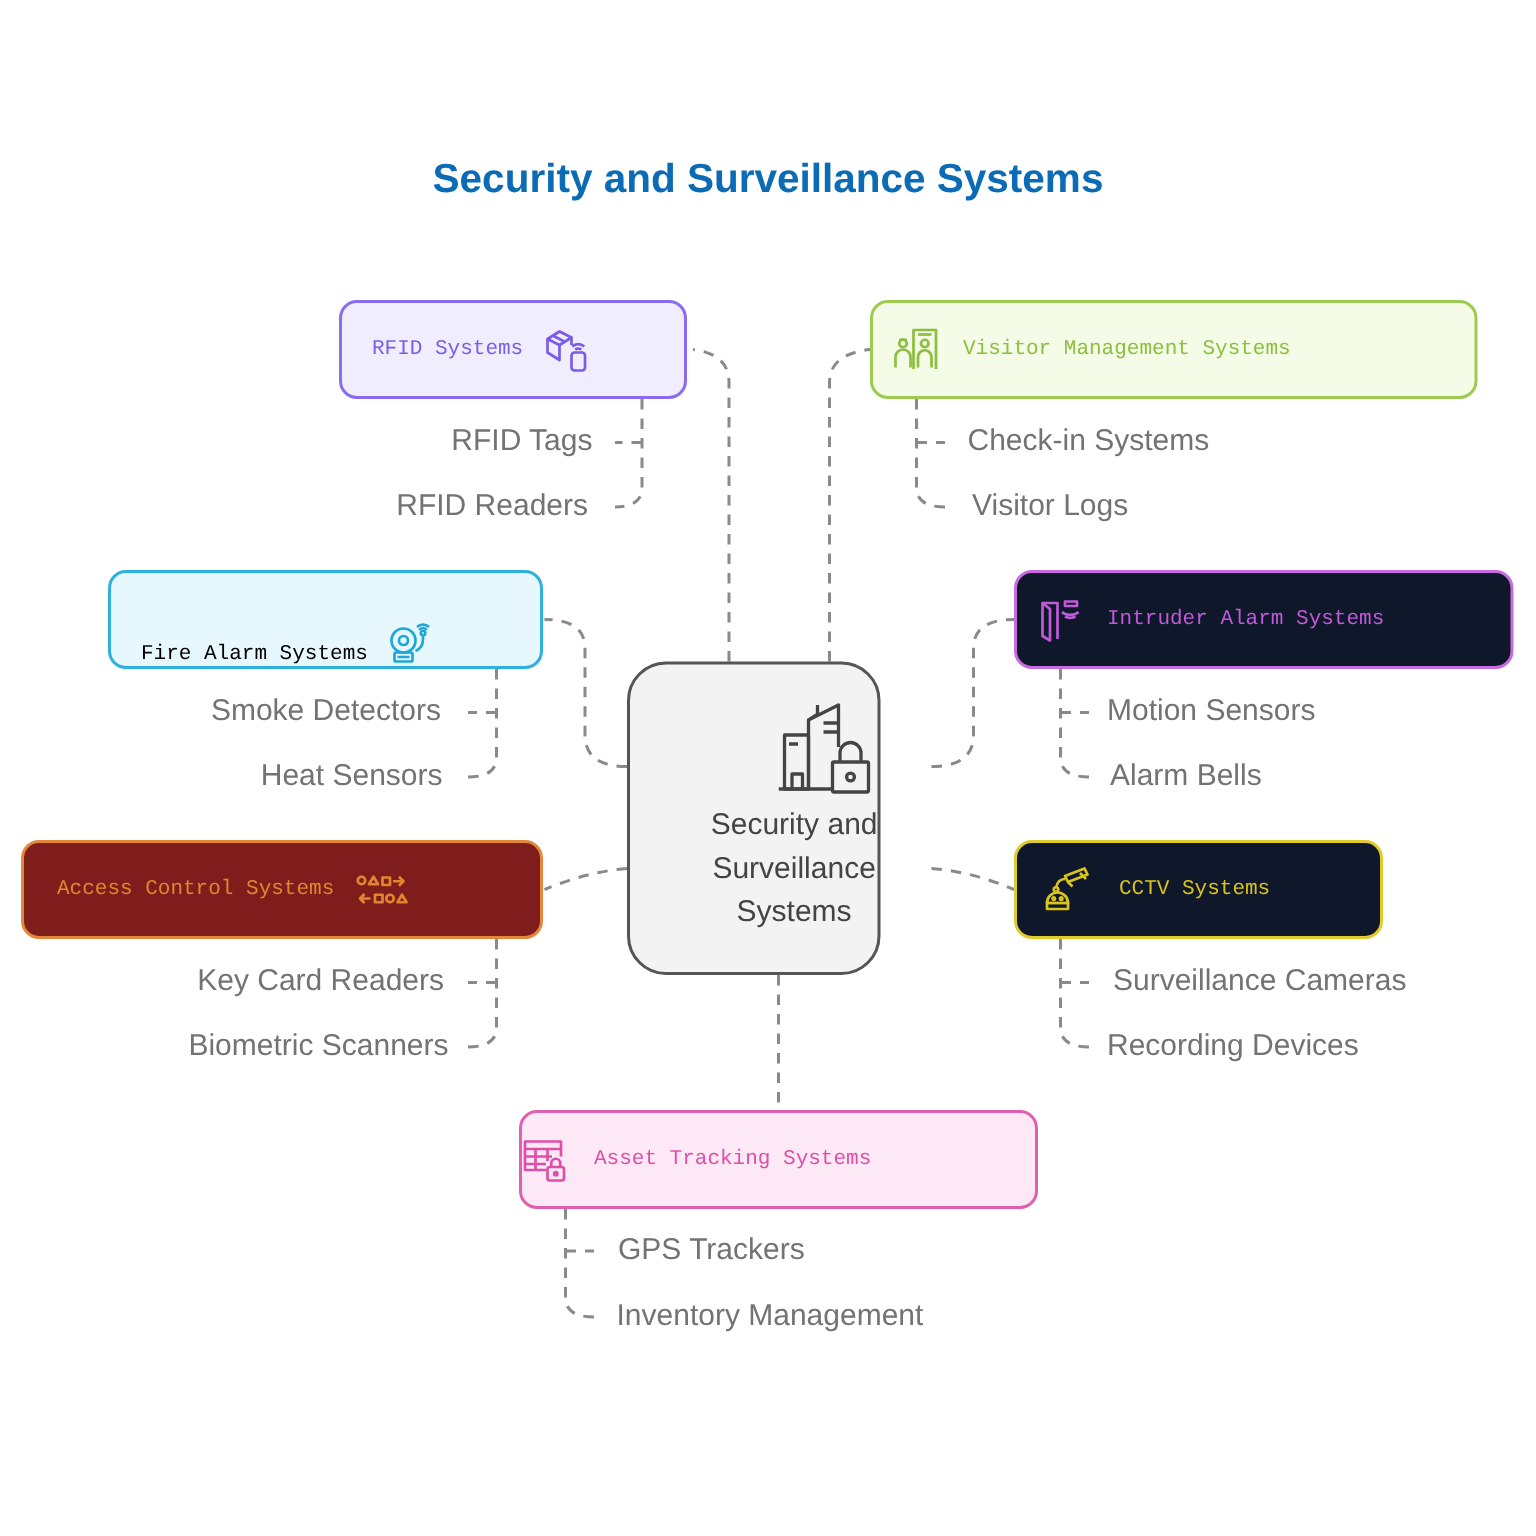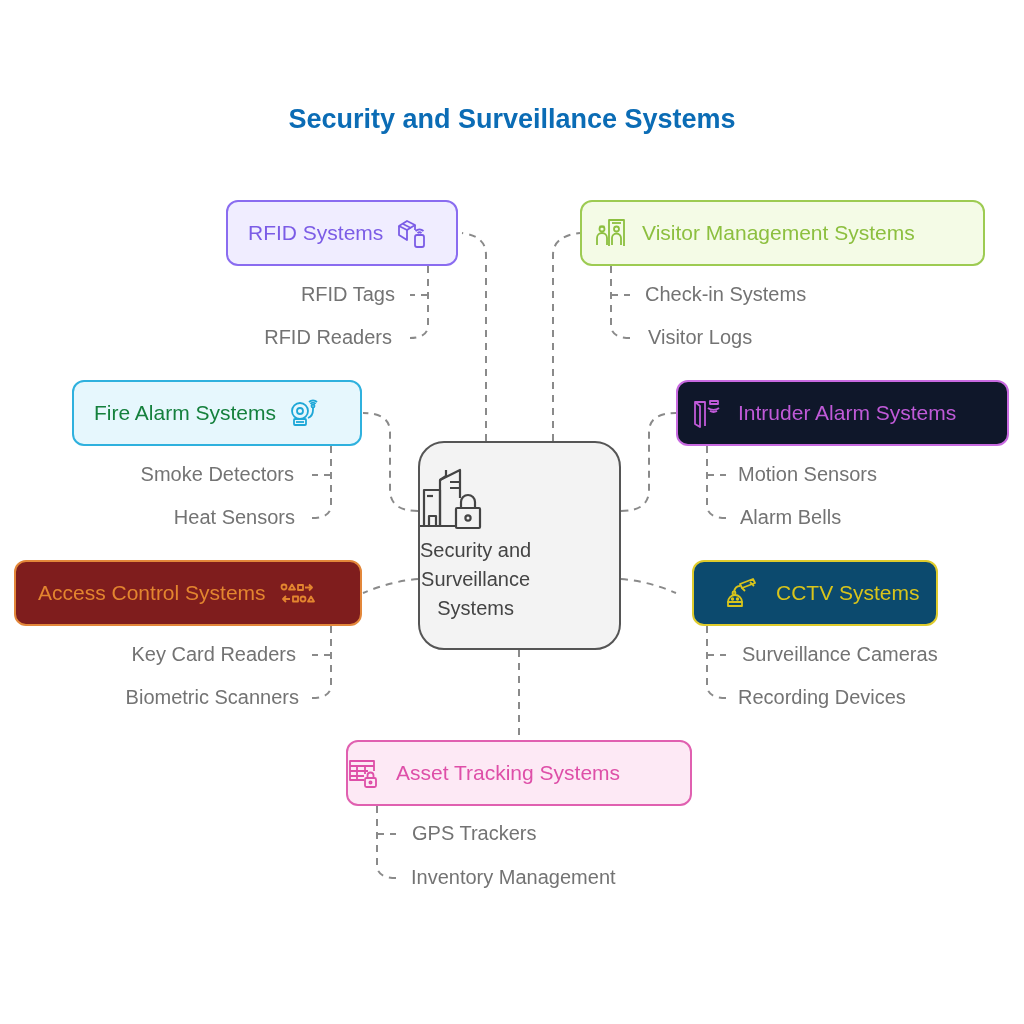--- a/index.html
+++ b/index.html
@@ -2,29 +2,29 @@
 <html><head>
 <meta charset="utf-8">
 <style>
   html, body { margin:0; padding:0; background:#ffffff; }
   body { width:1024px; height:1024px; position:relative; overflow:hidden;
          font-family:"Liberation Sans", sans-serif; }
   #title { position:absolute; left:0; width:1024px; top:104px; text-align:center;
            font-size:27px; font-weight:bold; color:#0b6cb5; }
   svg.lines { position:absolute; left:0; top:0; }
   .node { position:absolute; box-sizing:border-box; border:2px solid; border-radius:12px;
-          display:flex; align-items:center; font-size:21px; }
+          display:flex; align-items:center; font-size:14px;font-family:Liberation Mono, monospace; }
   .node .lbl { white-space:nowrap; }
   .node .ico { width:30px; height:30px; flex:none; }
   .node .ico svg { width:30px; height:30px; }
   .sub { position:absolute; font-size:20px; color:#737373; white-space:nowrap; }
   .sub.r { text-align:right; }
-  #center { position:absolute; left:418px; top:441px; width:203px; height:209px;
+  #center { position:absolute; left:418px; top:441px; width:169px; height:209px;
             box-sizing:border-box; border:2.5px solid #555; border-radius:26px; background:#f3f3f3;
-            display:flex; flex-direction:column; align-items:flex-start; justify-content:center; }
+            display:flex; flex-direction:column; align-items:flex-end; justify-content:center; }
   #center .cl { font-size:20px; color:#444; text-align:center; line-height:29px; margin-top:6px; }
 </style>
 </head>
 <body>
 
 <div id="title">Security and Surveillance Systems</div>
 
 <svg class="lines" width="1024" height="1024">
   <g fill="none" stroke="#8a8a8a" stroke-width="2" stroke-dasharray="7,6">
 
@@ -104,21 +104,21 @@
           <path d="M3.5,8.5 H8.5"></path>
           <path d="M1,27 V20 a5,5 0 0 1 10,0 V27"></path>
         </g>
       </svg>
   </span>
   <span class="lbl">Visitor Management Systems</span>
 </div>
 <div class="sub" style="left:645px;top:283px;">Check-in Systems</div>
 <div class="sub" style="left:648px;top:326px;">Visitor Logs</div>
 
-<div class="node" id="n-fire" style="left:72px;top:380px;width:290px;height:66px;padding-left:20px;color:#15803d;border-color:#2fb1de;background:#e6f7fd;">
+<div class="node" id="n-fire" style="left:72px;top:380px;width:290px;height:66px;padding-left:20px;color:#000000;border-color:#2fb1de;background:#e6f7fd;align-items:flex-end;">
   <span class="lbl">Fire Alarm Systems</span>
   <span class="ico" style="margin-left:12px;">
     <svg viewBox="0 0 30 30">
         <g fill="none" stroke="#1ea7d7" stroke-width="1.8" stroke-linejoin="round">
       <circle cx="12" cy="13" r="8"></circle>
           <circle cx="12" cy="13" r="3"></circle>
       <rect x="6" y="21" width="12" height="6" rx="1"></rect>
           <path d="M8,24 H16"></path>
       <path d="M20,20 Q25,18 25,12 V9"></path>
           <circle cx="25" cy="8" r="1.5"></circle>
@@ -159,21 +159,21 @@
           <rect x="13" y="18.5" width="5" height="5"></rect>
       <circle cx="23" cy="21" r="2.5"></circle>
           <path d="M28,23.5 L31,18.5 L34,23.5 Z"></path>
         </g>
       </svg>
   </span>
 </div>
 <div class="sub r" style="right:728px;top:643px;">Key Card Readers</div>
 <div class="sub r" style="right:725px;top:686px;">Biometric Scanners</div>
 
-<div class="node" id="n-cctv" style="left:676px;top:560px;width:246px;height:66px;padding-left:32px;color:#d9c41b;border-color:#dfcb2c;background:#0c4a6e;margin-left:16px;">
+<div class="node" id="n-cctv" style="left:676px;top:560px;width:246px;height:66px;padding-left:18px;color:#d9c41b;border-color:#dfcb2c;background:#0f172a;">
   <span class="ico" style="margin-right:20px;">
     <svg viewBox="0 0 30 30">
         <g fill="none" stroke="#d9c41b" stroke-width="1.8" stroke-linejoin="round">
       <path d="M14,6 L27,1 L29,5 L16,10 Z"></path>
           <path d="M16,10 L19,13"></path>
           <path d="M24,4 L28,8"></path>
       <path d="M8,14 Q9,8 14,8"></path>
           <circle cx="8" cy="15" r="1.5"></circle>
       <path d="M2,24 a7,7 0 0 1 14,0 Z"></path>
           <rect x="2" y="24" width="14" height="4"></rect>

